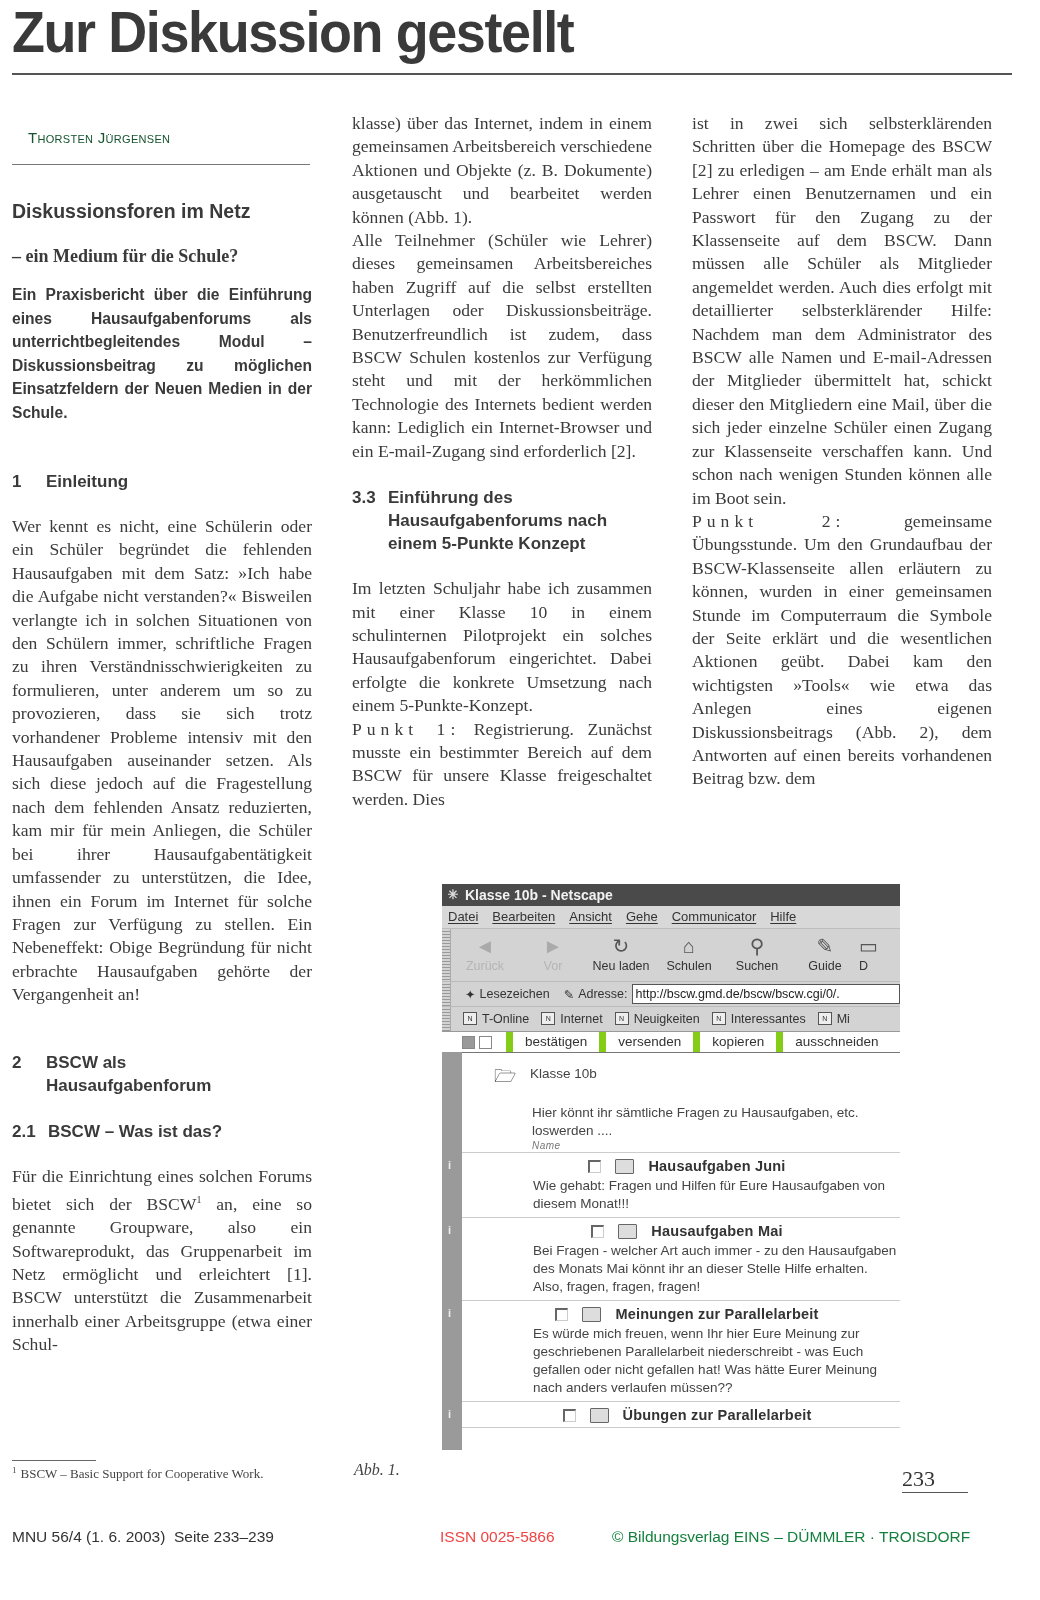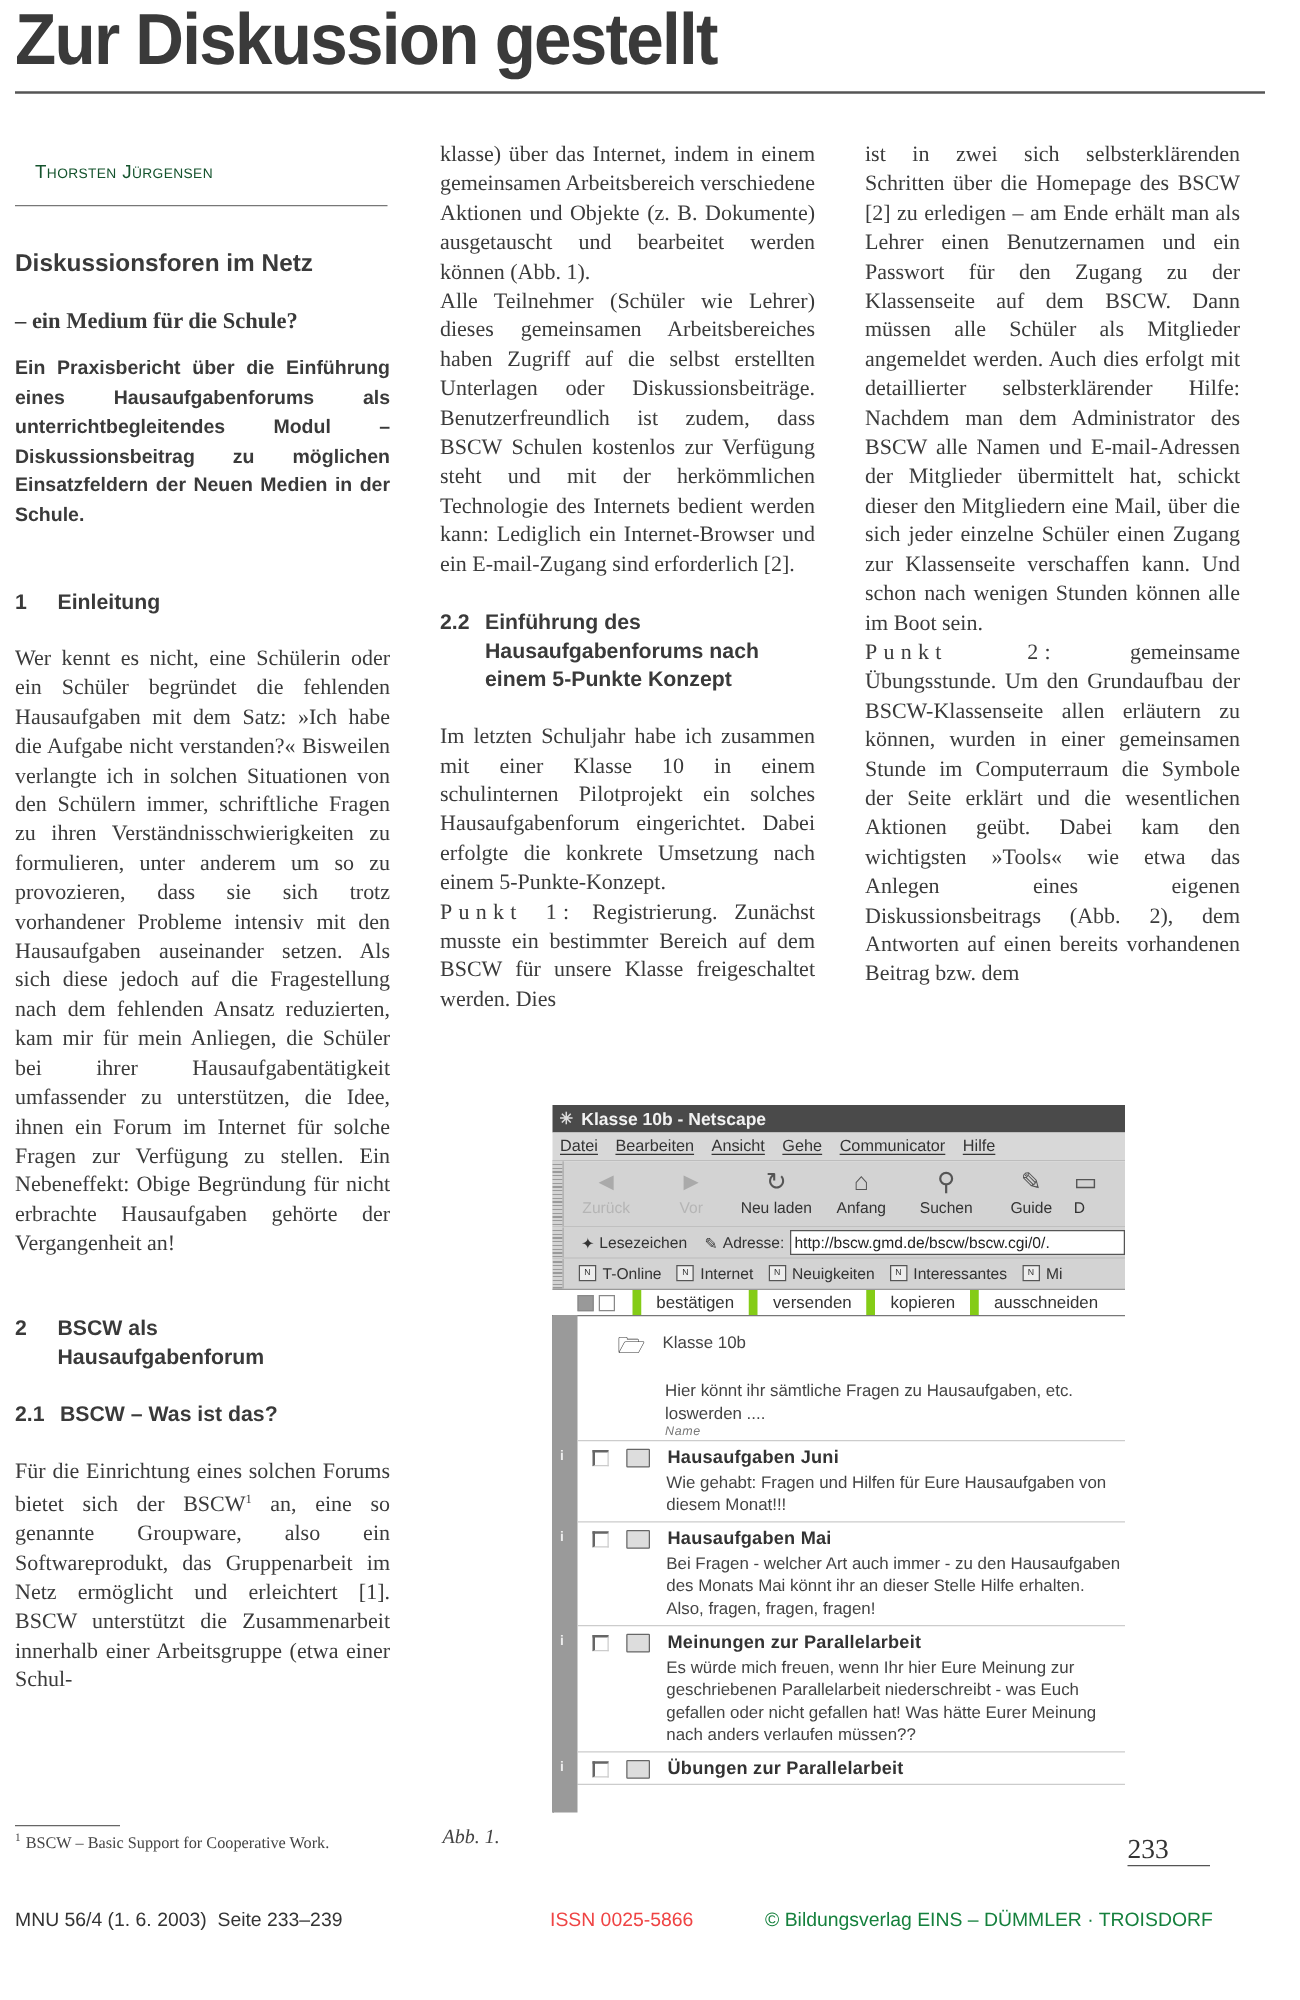--- a/index.html
+++ b/index.html
@@ -53,21 +53,21 @@
 
   #content { position: absolute; top: 168px; left: 0; width: 458px; bottom: 0; display: flex; }
   #sidebar { width: 20px; background: #9a9a9a; height: 398px; flex: none; position: relative; }
   #list { flex: 1; padding-right: 0; }
   #folder-head { display: flex; padding: 14px 0 0 32px; font-size: 13.5px; color: #444; }
   #folder-head .ficon { width: 36px; font-size: 18px; color: #333; margin-top: -3px; }
   #folder-desc { padding: 11px 0 0 70px; font-size: 13.5px; line-height: 18px; color: #444; }
   #col-name { padding: 0 0 0 70px; font-size: 10px; color: #777; font-style: italic; letter-spacing: 0.5px; line-height: 12px; }
   .row { border-top: 1px solid #ccc; padding: 5px 0 4px 0; position: relative; }
   .row .info { position: absolute; left: -14px; top: 6px; color: #eee; font-weight: bold; font-size: 11px; }
-  .row .rh { display: flex; align-items: center; padding-left: 12px; }
+  .row .rh { display: flex; align-items: center; padding-left: 12px; justify-content: center; }
   .row .rbox { width: 10px; height: 10px; border-left: 2px solid #666; border-top: 2px solid #666; border-right: 1px solid #ccc; border-bottom: 1px solid #ccc; margin-right: 14px; }
   .row .rfold { width: 17px; height: 13px; border: 1px solid #666; background: #ddd; margin-right: 14px; border-radius: 1px; }
   .row .rtitle { font-weight: bold; font-size: 14.5px; color: #333; letter-spacing: 0.2px; }
   .row .rdesc { padding: 3px 0 0 71px; font-size: 13.5px; line-height: 18px; color: #444; }
   #list-end { border-top: 1px solid #ccc; margin-top: 0; }
   #fig-left-rule { position: absolute; left: 0; top: 168px; width: 1px; height: 398px; background: #333; }
 
   #caption { position: absolute; left: 354px; top: 1461px; font-family: "Liberation Serif", serif; font-style: italic; font-size: 16px; color: #444; }
   #fn-rule { position: absolute; left: 12px; top: 1460px; width: 84px; height: 1px; background: #666; }
   #footnote { position: absolute; left: 12px; top: 1465px; font-family: "Liberation Serif", serif; font-size: 13px; color: #444; }
@@ -109,21 +109,21 @@
     <span>BSCW – Was ist das?</span>
   </h3>
   <p class="p just" style="margin-top:22px;"><span>Für die Einrichtung eines solchen Forums bietet sich der BSCW</span><sup style="font-size:10px;">1</sup><span> an, eine so genannte Groupware, also ein Softwareprodukt, das Gruppenarbeit im Netz ermöglicht und erleichtert [1]. BSCW unterstützt die Zusammenarbeit innerhalb einer Arbeitsgruppe (etwa einer Schul-</span></p>
 </div>
 
 <div id="col2" class="col">
   <p class="p just">klasse) über das Internet, indem in einem gemeinsamen Arbeitsbereich verschiedene Aktionen und Objekte (z. B. Dokumente) ausgetauscht und bearbeitet werden können (Abb. 1).</p>
   <p class="p just">Alle Teilnehmer (Schüler wie Lehrer) dieses gemeinsamen Arbeitsbereiches haben Zugriff auf die selbst erstellten Unterlagen oder Diskussionsbeiträge. Benutzerfreundlich ist zudem, dass BSCW Schulen kostenlos zur Verfügung steht und mit der herkömmlichen Technologie des Internets bedient werden kann: Lediglich ein Internet-Browser und ein E-mail-Zugang sind erforderlich [2].</p>
 
   <h3 class="h" style="margin-top:23px;">
-    <span class="num wide">2.2</span>
+    <span class="num wide">3.3</span>
     <span>
       <span>Einführung des</span><br>
       <span>Hausaufgabenforums nach</span><br>
       <span>einem 5-Punkte Konzept</span>
     </span>
   </h3>
   <p class="p just" style="margin-top:22px;">Im letzten Schuljahr habe ich zusammen mit einer Klasse 10 in einem schulinternen Pilotprojekt ein solches Hausaufgabenforum eingerichtet. Dabei erfolgte die konkrete Umsetzung nach einem 5-Punkte-Konzept.</p>
   <p class="p just"><span class="punkt">Punkt 1:</span><span> Registrierung. Zunächst musste ein bestimmter Bereich auf dem BSCW für unsere Klasse freigeschaltet werden. Dies</span></p>
 </div>
 
@@ -154,21 +154,21 @@
     <div class="navbtn disabled">
       <span class="nicon">►</span>
       <span>Vor</span>
     </div>
     <div class="navbtn">
       <span class="nicon">↻</span>
       <span>Neu laden</span>
     </div>
     <div class="navbtn">
       <span class="nicon">⌂</span>
-      <span>Anfang</span>
+      <span>Schulen</span>
     </div>
     <div class="navbtn">
       <span class="nicon">⚲</span>
       <span>Suchen</span>
     </div>
     <div class="navbtn">
       <span class="nicon">✎</span>
       <span>Guide</span>
     </div>
     <div class="navbtn" style="width:20px;overflow:hidden;text-align:left;">

